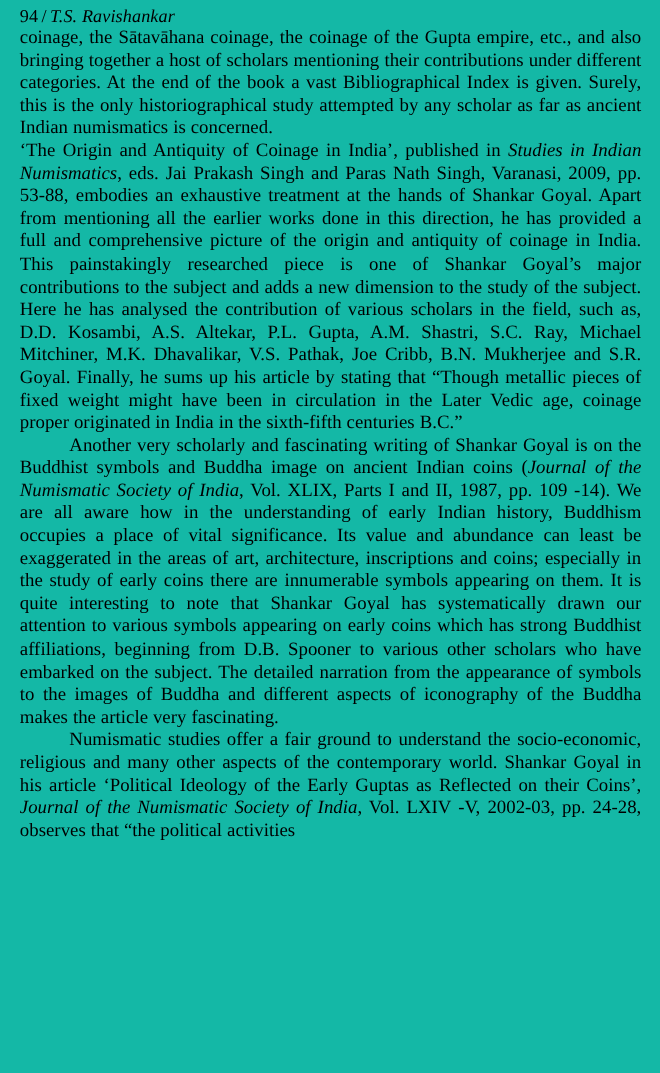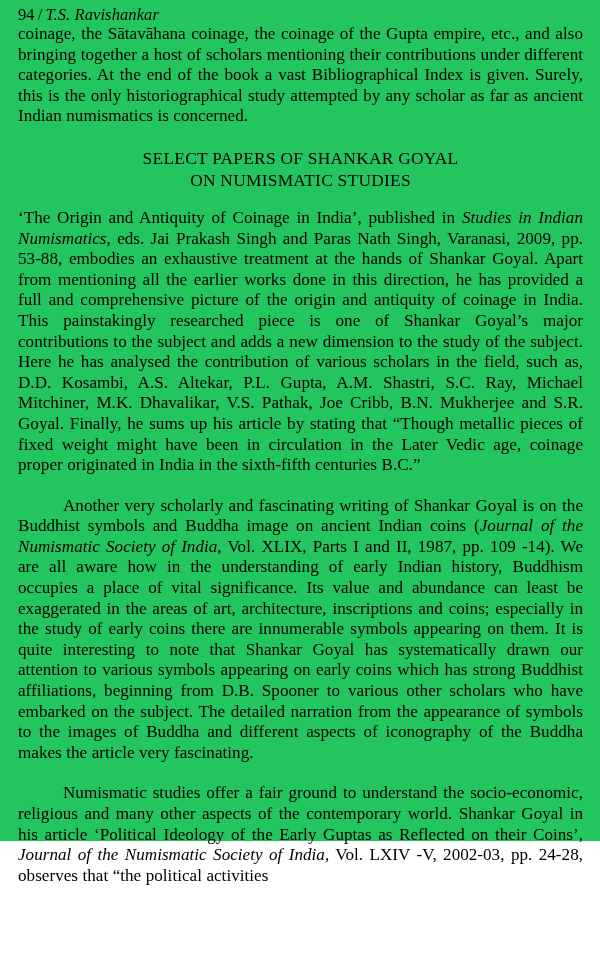--- a/index.html
+++ b/index.html
@@ -14,22 +14,22 @@
     color: #000000;
     position: relative;
     overflow: hidden;
     -webkit-font-smoothing: antialiased;
   }
   .page {
     position: absolute;
     left: 0;
     top: 0;
     width: 600px;
-    height: 841px;
-    background: #22c55e;
+    height: 975px;
+    background: #14b8a6;
   }
   
   .running-head {
     position: absolute;
     left: 18px;
     top: 5px;
     font-size: 16.5px;
     letter-spacing: 0.1px;
     white-space: nowrap;
   }
@@ -54,21 +54,20 @@
     margin: 0;
     font-size: 17.1px;
     line-height: 20.6px;
     text-align: justify;
     text-justify: inter-word;
     letter-spacing: 0.02px;
     word-spacing: 0.2px;
   }
   p.body.indent {
     text-indent: 45px;
-    margin-top: 20px;
   }
   .heading {
     margin: 0;
     text-align: center;
     font-size: 17.4px;
     line-height: 22px;
     font-weight: normal;
     letter-spacing: 0.25px;
   }
   .heading-block {
@@ -85,24 +84,20 @@
 <div class="page">
 
   <div class="running-head">
     <span class="folio">94</span><span class="slash">/</span><span class="author">T.S. Ravishankar</span>
   </div>
 
   <div class="column">
 
     <p class="body">coinage, the Sātavāhana coinage, the coinage of the Gupta empire, etc., and also bringing together a host of scholars mentioning their contributions under different categories.  At the end of the book a vast Bibliographical Index is given.  Surely, this is the only historiographical study attempted by any scholar as far as ancient Indian numismatics is concerned.</p>
 
-    <div class="heading-block">
-      <div class="heading">SELECT PAPERS OF SHANKAR GOYAL</div>
-      <div class="heading">ON NUMISMATIC STUDIES</div>
-    </div>
 
     <p class="body"><span>‘The Origin and Antiquity of Coinage in India’, published in  </span><i>Studies in Indian Numismatics</i><span>, eds. Jai Prakash Singh and Paras Nath Singh, Varanasi, 2009, pp. 53-88, embodies an exhaustive treatment at the hands of Shankar Goyal. Apart from mentioning all the earlier works done in this direction, he has provided a full and comprehensive picture of the origin and antiquity of coinage in India. This painstakingly researched piece is one of Shankar Goyal’s major contributions to the subject and adds a new dimension to the study of the subject. Here he has analysed the contribution of various scholars in the field, such as, D.D. Kosambi, A.S. Altekar, P.L. Gupta, A.M. Shastri, S.C. Ray, Michael Mitchiner, M.K. Dhavalikar, V.S. Pathak, Joe Cribb, B.N. Mukherjee and S.R. Goyal. Finally, he sums up his article by stating that “Though metallic pieces of fixed weight might have been in circulation in the Later Vedic age, coinage proper originated in India in the sixth-fifth centuries B.C.”</span></p>
 
     <p class="body indent"><span>Another very scholarly and fascinating writing of  Shankar Goyal is on the Buddhist symbols and Buddha image on ancient Indian coins (</span><i>Journal of the Numismatic Society of India</i><span>, Vol. XLIX, Parts I and II, 1987, pp. 109 -14). We are all aware how in the understanding of early Indian history, Buddhism occupies a place of vital significance.  Its value and abundance can least be exaggerated in the areas of art, architecture, inscriptions and coins; especially in the study of early coins there are innumerable symbols appearing on them. It is quite interesting to note that Shankar Goyal has systematically drawn our attention to various symbols appearing on early coins which has strong Buddhist affiliations, beginning from D.B. Spooner to various other scholars who have embarked on the subject.  The detailed narration from the appearance of symbols to the images of Buddha and different aspects of iconography of the Buddha makes the article very fascinating.</span></p>
 
     <p class="body indent"><span>Numismatic studies offer a fair ground to understand the socio-economic, religious and many other aspects of the contemporary world. Shankar Goyal in his article ‘Political Ideology of the Early Guptas as Reflected on their Coins’, </span><i>Journal of the Numismatic Society of India</i><span>, Vol. LXIV -V, 2002-03, pp. 24-28, observes that “the political activities</span></p>
 
   </div>
 </div>
 

